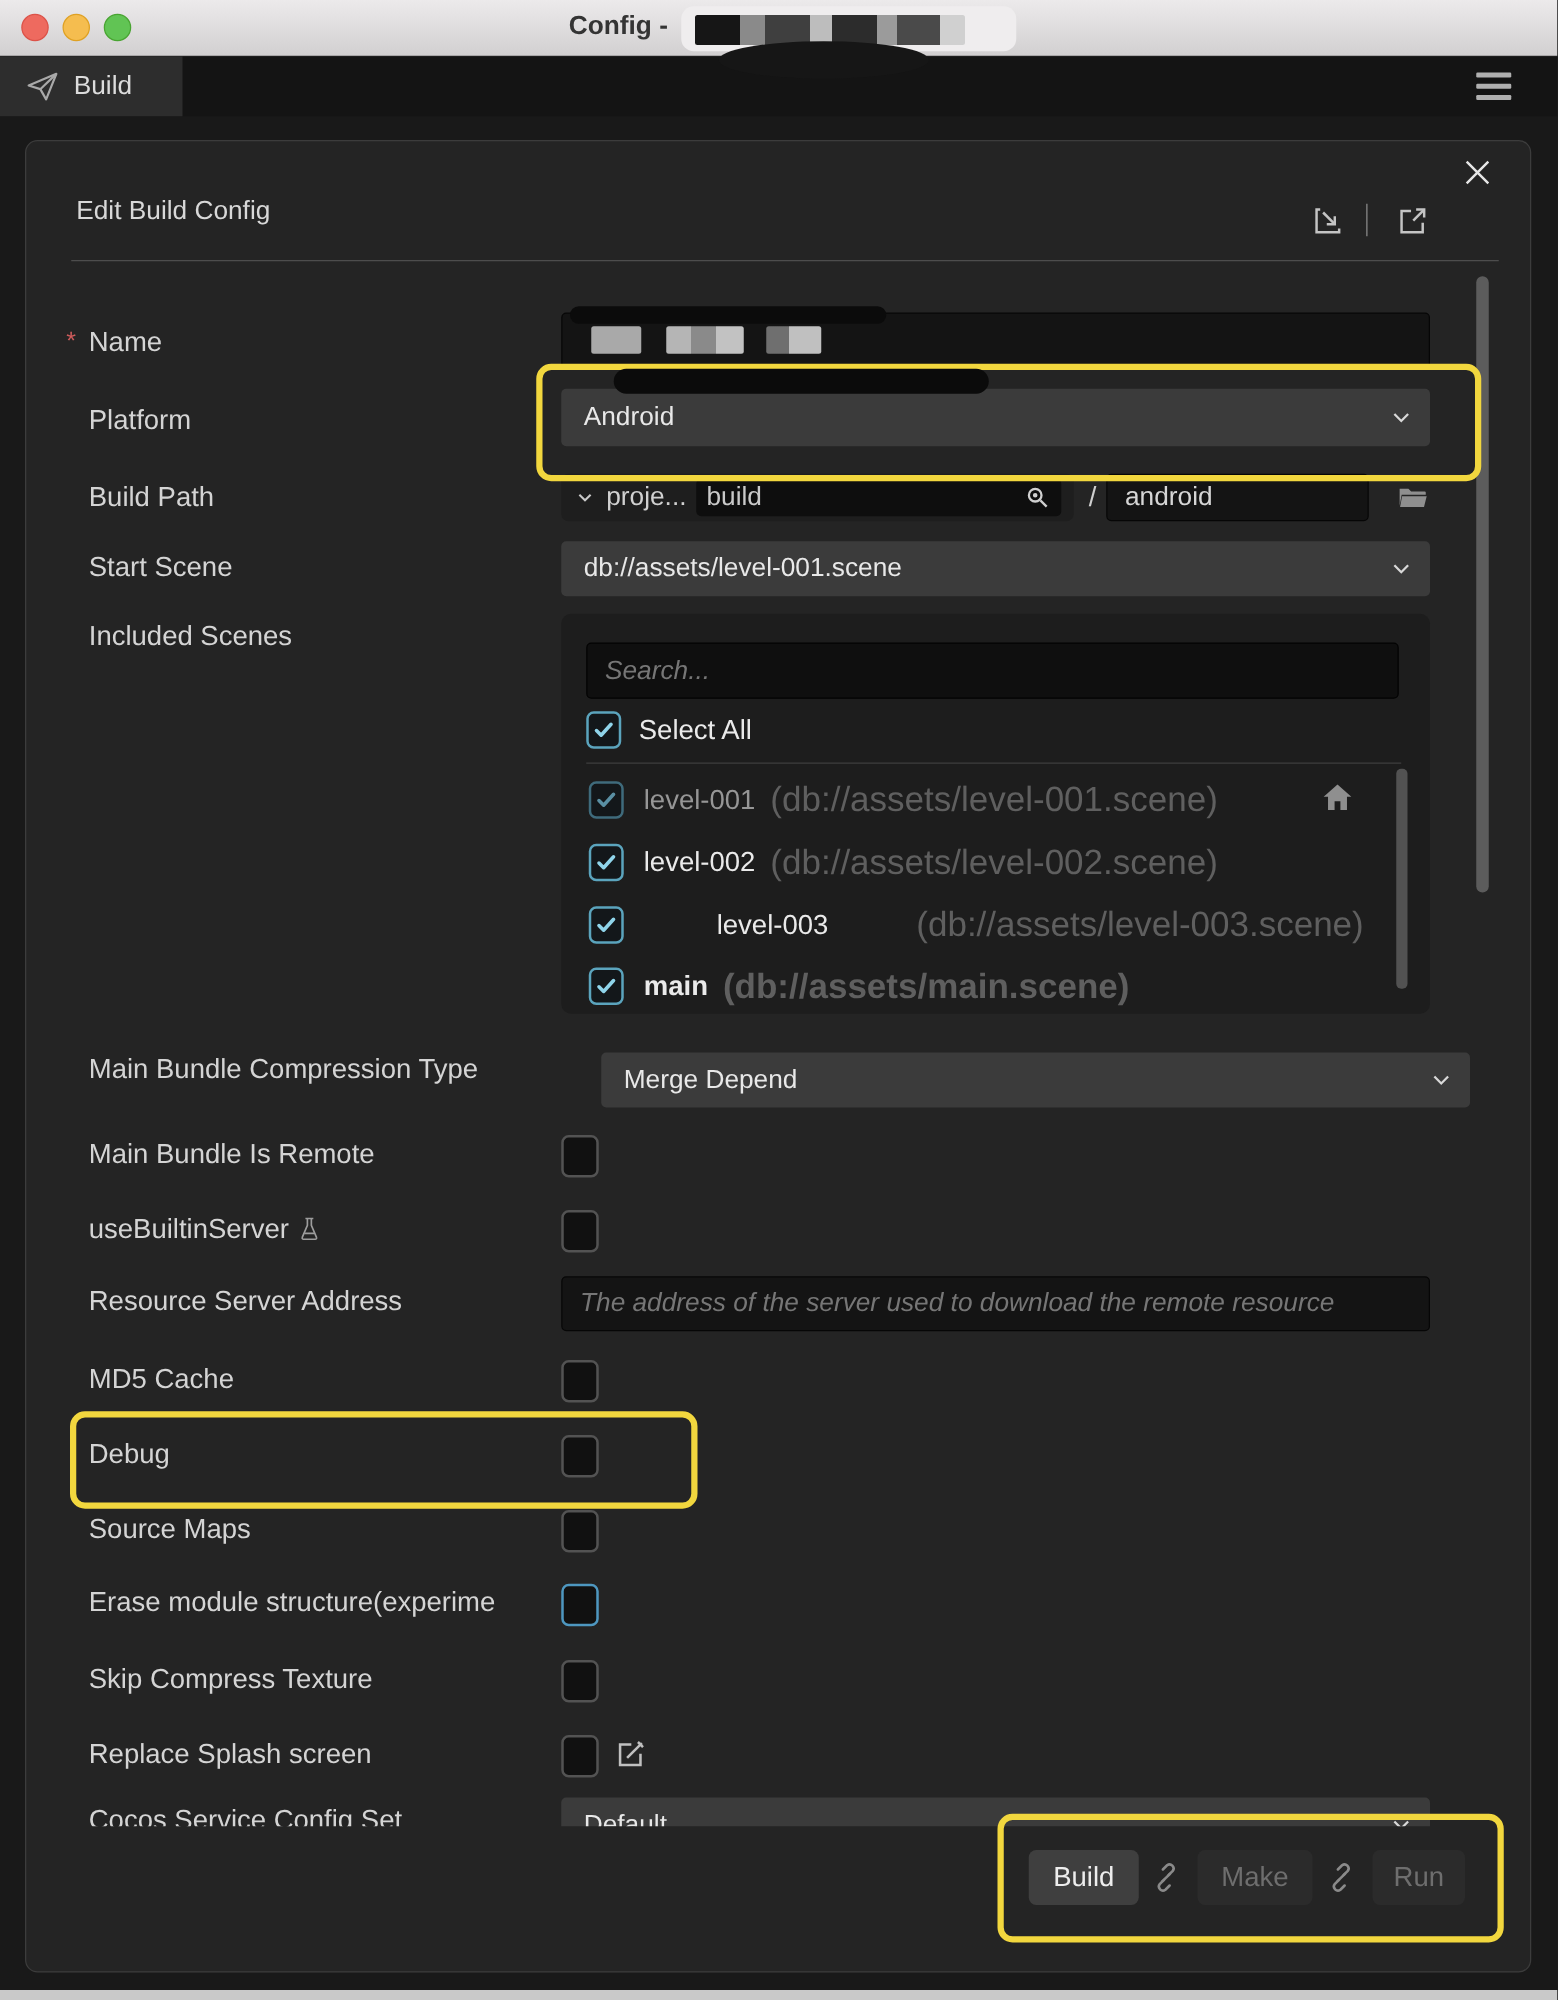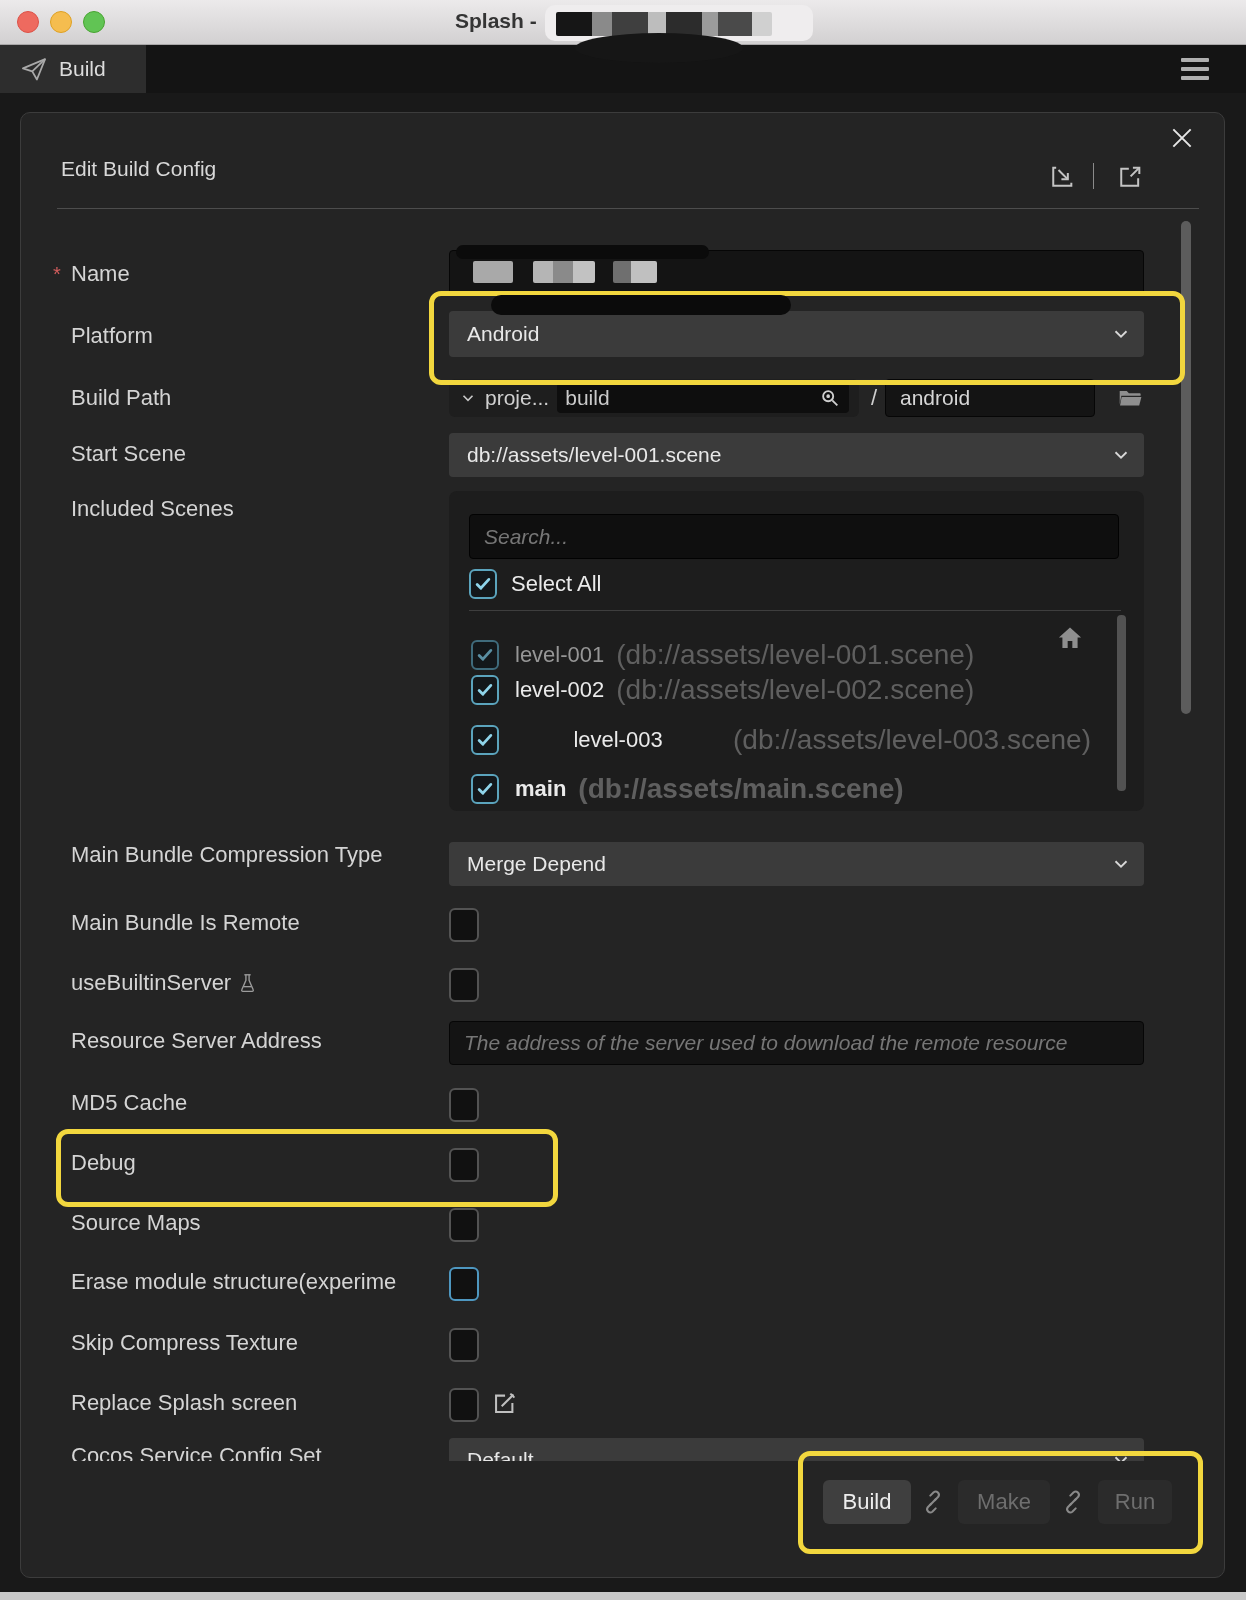--- a/index.html
+++ b/index.html
@@ -98,21 +98,21 @@
   .bottom-strip{left:0;top:1592px;width:1246px;height:8px;background:#c9c9c9;}
   svg{display:block;}
 </style>
 </head>
 <body>
 
 <div class="abs titlebar">
   <div class="abs tl red"></div>
   <div class="abs tl yellow"></div>
   <div class="abs tl green"></div>
-  <div class="abs win-title">Splash -</div>
+  <div class="abs win-title">Config -</div>
   <div class="abs title-pill"></div>
   <div class="abs title-redact redact"></div>
 </div>
 <div class="abs title-blob" style="z-index:6;"></div>
 
 <div class="abs tabbar"></div>
 <div class="abs tab">
   <span>
     <svg width="28" height="28" viewBox="0 0 24 24" fill="none" stroke="#a9a9a9" stroke-width="1.5" stroke-linejoin="round">
       <path d="M2.5 11.5 L21.5 3.5 L14.5 21 L10.5 14 Z"></path>
@@ -222,21 +222,21 @@
       <div class="select-all">
         <span class="cbx">
           <svg width="20" height="20" viewBox="0 0 24 24" fill="none" stroke="currentColor" stroke-width="3.4" stroke-linecap="round" stroke-linejoin="round">
               <path d="M5 12.5 L9.5 17 L19 6.5"></path>
             </svg>
         </span>
         <span class="select-all-label">Select All</span>
       </div>
       <div class="panel-divider"></div>
 
-      <div class="scene-row dim" style="top:129px;margin-top:15px;">
+      <div class="scene-row dim" style="top:129px;">
         <span class="cbx">
           <svg width="20" height="20" viewBox="0 0 24 24" fill="none" stroke="currentColor" stroke-width="3.4" stroke-linecap="round" stroke-linejoin="round">
               <path d="M5 12.5 L9.5 17 L19 6.5"></path>
             </svg>
         </span>
         <span class="scene-name">level-001</span>
         <span class="scene-path">(db://assets/level-001.scene)</span>
       </div>
       <span class="home-ic" style="top:133px;">
         <svg width="28" height="28" viewBox="0 0 24 24" fill="#8f8f8f">
@@ -271,21 +271,21 @@
             </svg>
         </span>
         <span class="scene-name">main</span>
         <span class="scene-path">(db://assets/main.scene)</span>
       </div>
 
       <div class="inner-scroll"></div>
     </div>
 
     <span class="row-label" style="top:646px;">Main Bundle Compression Type</span>
-    <div class="dropdown" style="top:633px;height:44px;">
+    <div class="dropdown" style="top:633px;height:44px;margin-left:32px;">
       <span>Merge Depend</span>
       <span class="chev">
         <svg width="22" height="22" viewBox="0 0 24 24" fill="none" stroke="#d8d8d8" stroke-width="2">
             <path d="M6 9 L12 15 L18 9"></path>
           </svg>
       </span>
     </div>
 
     <span class="row-label" style="top:714px;">Main Bundle Is Remote</span>
     <div class="cb" style="left:428px;top:699px;"></div>

